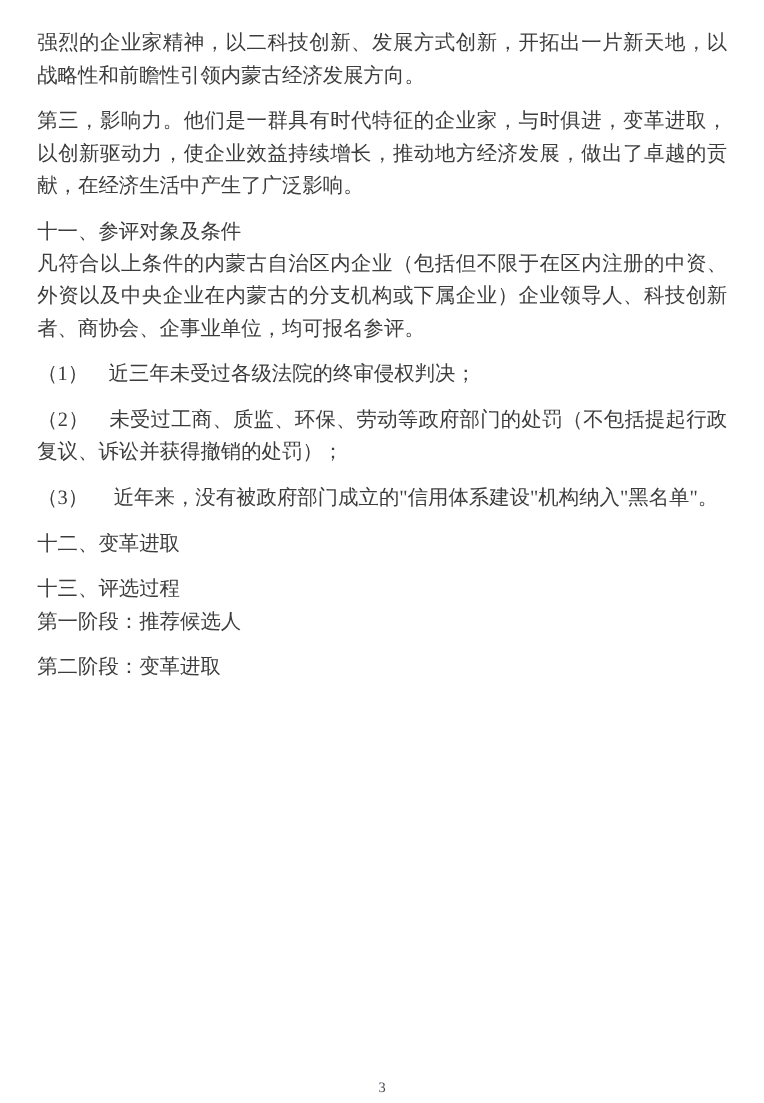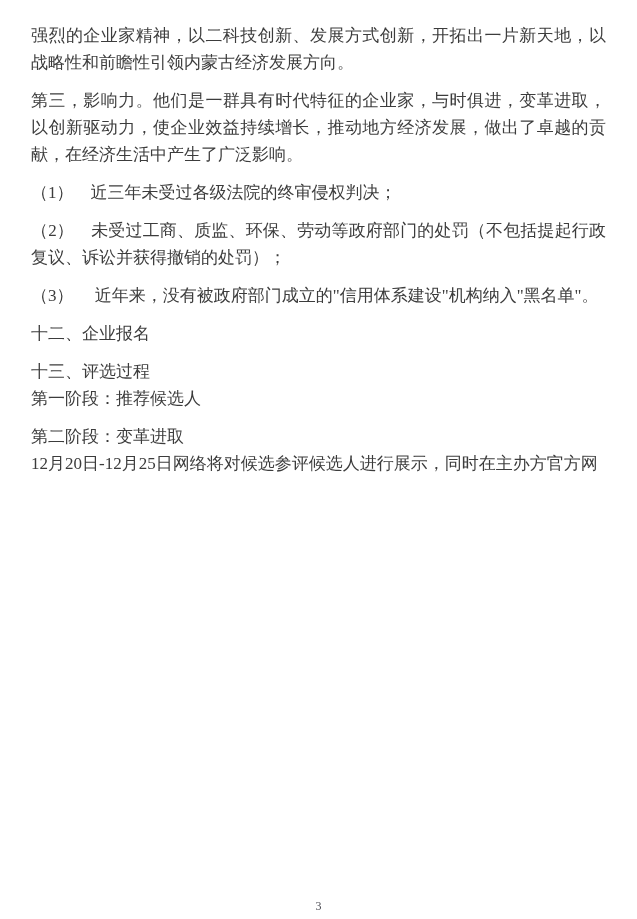--- a/index.html
+++ b/index.html
@@ -47,31 +47,32 @@
 </head>
 <body>
 
 <div class="page">
 
   <p class="first">强烈的企业家精神，以二科技创新、发展方式创新，开拓出一片新天地，以战略性和前瞻性引领内蒙古经济发展方向。</p>
 
   <p>第三，影响力。他们是一群具有时代特征的企业家，与时俱进，变革进取，以创新驱动力，使企业效益持续增长，推动地方经济发展，做出了卓越的贡献，在经济生活中产生了广泛影响。</p>
 
 
+  <p>十一、参评对象及条件</p>
+  <p class="t">凡符合以上条件的内蒙古自治区内企业（包括但不限于在区内注册的中资、外资以及中央企业在内蒙古的分支机构或下属企业）企业领导人、科技创新者、商协会、企事业单位，均可报名参评。</p>
 
   <p>（1）　近三年未受过各级法院的终审侵权判决；</p>
 
   <p>（2）　未受过工商、质监、环保、劳动等政府部门的处罚（不包括提起行政复议、诉讼并获得撤销的处罚）；</p>
 
   <p>（3）　 近年来，没有被政府部门成立的"信用体系建设"机构纳入"黑名单"。</p>
 
-  <p>十二、企业报名</p>
+  <p>十二、变革进取</p>
 
 
 
   <p>十三、评选过程</p>
   <p class="t">第一阶段：推荐候选人</p>
 
   <p>第二阶段：变革进取</p>
-  <p class="t">12月20日-12月25日网络将对候选参评候选人进行展示，同时在主办方官方网</p>
 
   <div class="page-number">3</div>
 </div>
 
 </body></html>

